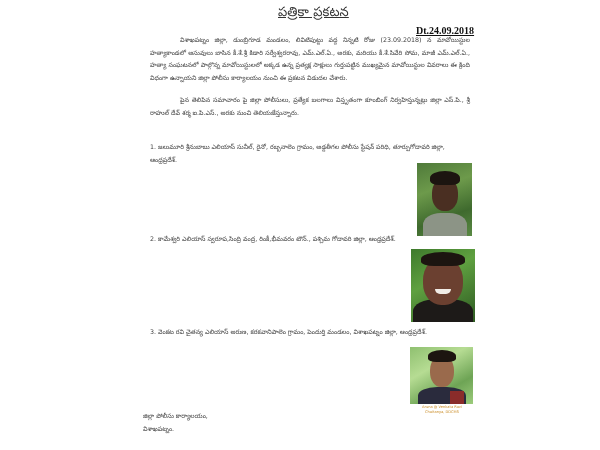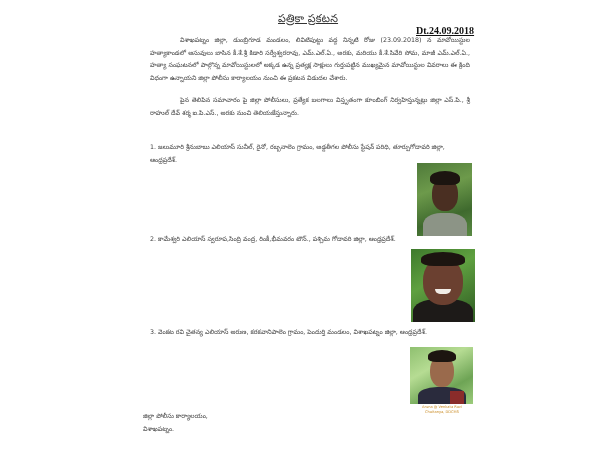--- a/index.html
+++ b/index.html
@@ -17,22 +17,22 @@
     }
     .page {
       position: absolute;
       left: 0; top: 0;
       width: 600px; height: 450px;
       background: #ffffff;
     }
     .title {
       position: absolute;
       left: 278px;
-      top: 12px;
-      font-size: 11px;
+      top: 4px;
+      font-size: 13px;
       color: #333;
       text-decoration: underline;
       letter-spacing: 0.1px;
     }
     .date {
       position: absolute;
       left: 416px;
       top: 25px;
       font-family: "Liberation Serif", serif;
       font-weight: bold;

